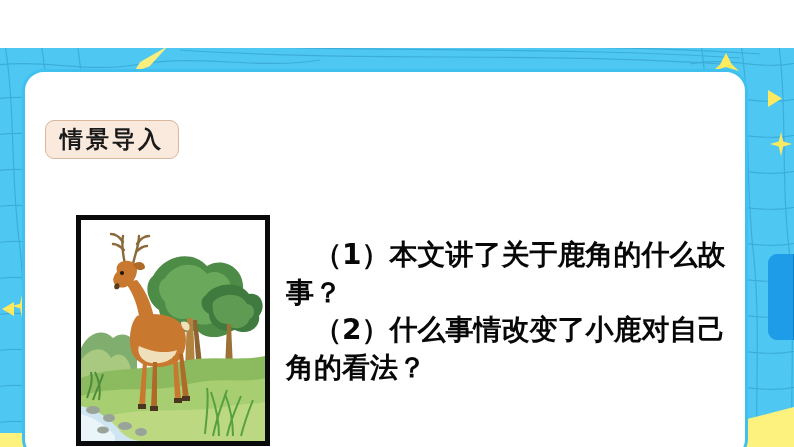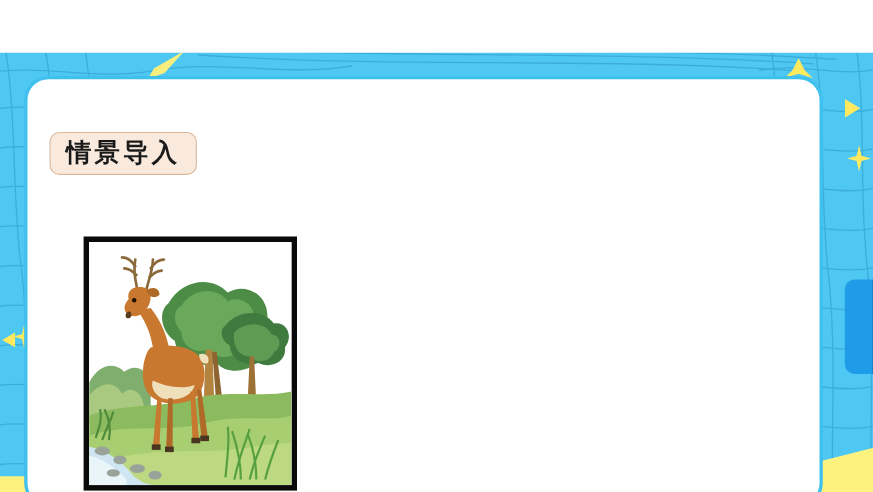--- a/index.html
+++ b/index.html
@@ -343,15 +343,17 @@
 
         <path d="M52 44 C 58 40, 64 42, 64 48 C 60 52, 54 50, 52 44 Z" fill="#b06a27"></path>
 
         <circle cx="41" cy="53" r="2" fill="#1b1208"></circle>
         <path d="M34 64 C 32 68, 34 70, 37 69 C 39 68, 39 65, 37 63 Z" fill="#5a3c1c"></path>
       </g>
     </svg>
   </div>
 
   <div class="questions">
+    <p class="q-line">（1）本文讲了关于鹿角的什么故事？</p>
+    <p class="q-line">（2）什么事情改变了小鹿对自己角的看法？</p>
   </div>
 
 </div>
 
 </body></html>

